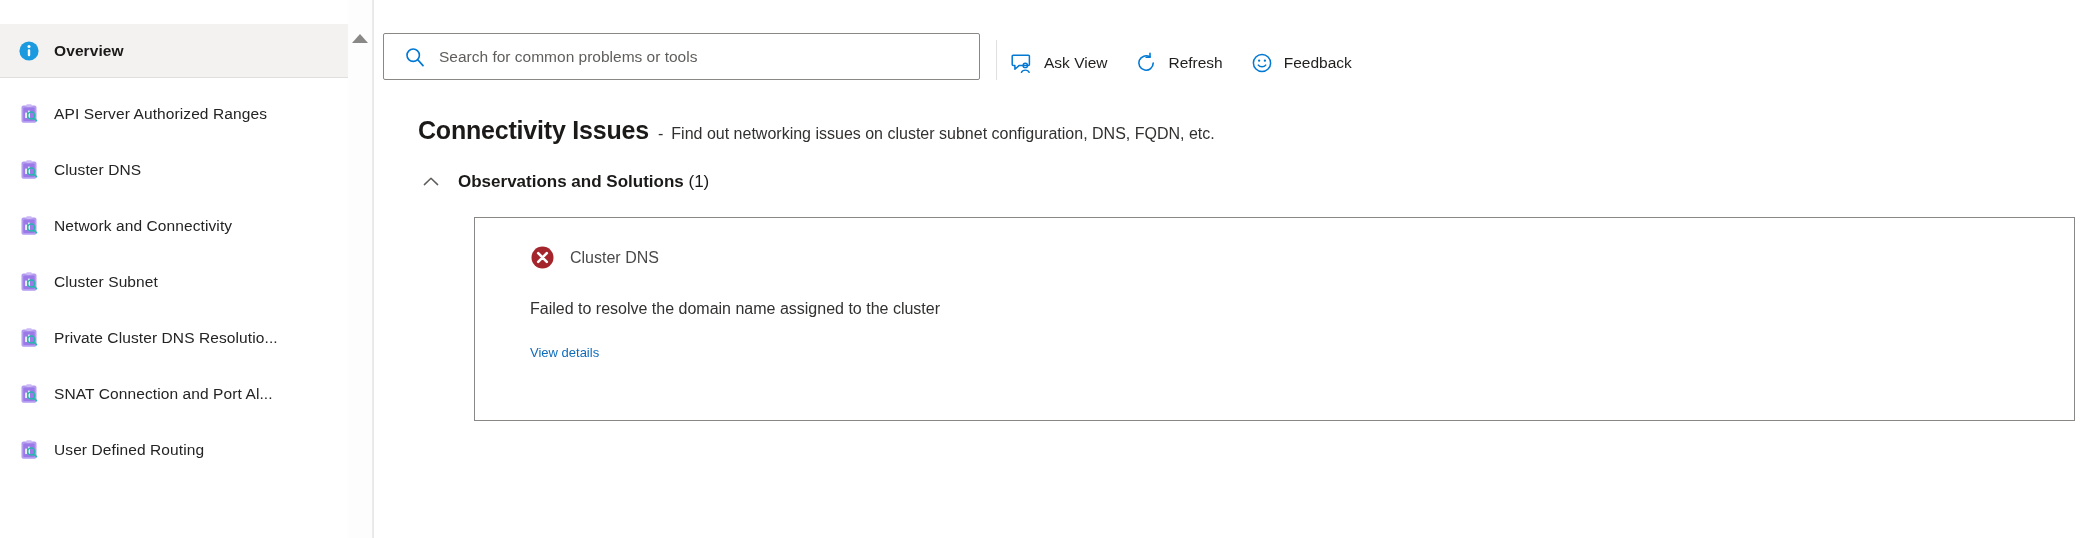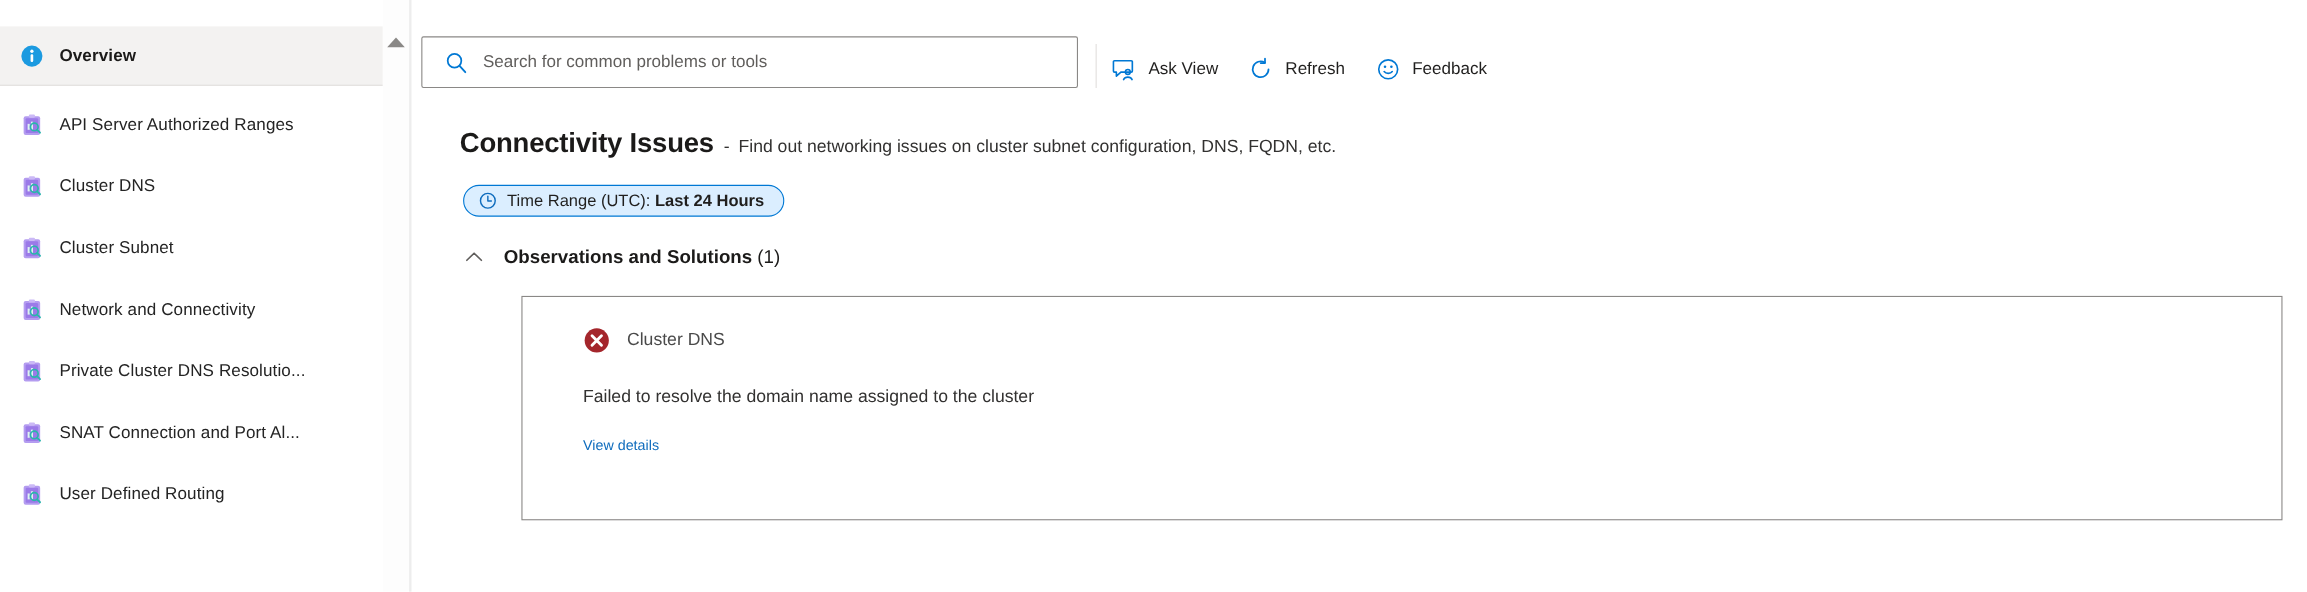--- a/index.html
+++ b/index.html
@@ -226,36 +226,36 @@
           <svg width="22" height="22" viewBox="0 0 22 22">
             <rect x="3.5" y="2.6" width="15" height="17.2" rx="1.8" fill="#b49cf0"></rect>
             <rect x="5.3" y="4.4" width="11.4" height="13.6" rx="1.1" fill="#9b7ae8"></rect>
             <rect x="8.2" y="1.2" width="5.6" height="2.9" rx="1.1" fill="#cbb9f6"></rect>
             <rect x="7.1" y="9.6" width="1.9" height="5.4" fill="#dff3f3"></rect>
             <rect x="10.1" y="7.6" width="1.9" height="7.4" fill="#dff3f3"></rect>
             <circle cx="13.2" cy="12.4" r="3.5" fill="none" stroke="#29b6ac" stroke-width="1.5"></circle>
             <line x1="15.8" y1="15.0" x2="18.4" y2="17.6" stroke="#29b6ac" stroke-width="1.7" stroke-linecap="round"></line>
           </svg>
         </span>
+        <span class="side-label">Network and Connectivity</span>
+      </div>
+
+      <div class="side-item">
+        <span class="ico">
+          <svg width="22" height="22" viewBox="0 0 22 22">
+            <rect x="3.5" y="2.6" width="15" height="17.2" rx="1.8" fill="#b49cf0"></rect>
+            <rect x="5.3" y="4.4" width="11.4" height="13.6" rx="1.1" fill="#9b7ae8"></rect>
+            <rect x="8.2" y="1.2" width="5.6" height="2.9" rx="1.1" fill="#cbb9f6"></rect>
+            <rect x="7.1" y="9.6" width="1.9" height="5.4" fill="#dff3f3"></rect>
+            <rect x="10.1" y="7.6" width="1.9" height="7.4" fill="#dff3f3"></rect>
+            <circle cx="13.2" cy="12.4" r="3.5" fill="none" stroke="#29b6ac" stroke-width="1.5"></circle>
+            <line x1="15.8" y1="15.0" x2="18.4" y2="17.6" stroke="#29b6ac" stroke-width="1.7" stroke-linecap="round"></line>
+          </svg>
+        </span>
         <span class="side-label">Cluster Subnet</span>
-      </div>
-
-      <div class="side-item">
-        <span class="ico">
-          <svg width="22" height="22" viewBox="0 0 22 22">
-            <rect x="3.5" y="2.6" width="15" height="17.2" rx="1.8" fill="#b49cf0"></rect>
-            <rect x="5.3" y="4.4" width="11.4" height="13.6" rx="1.1" fill="#9b7ae8"></rect>
-            <rect x="8.2" y="1.2" width="5.6" height="2.9" rx="1.1" fill="#cbb9f6"></rect>
-            <rect x="7.1" y="9.6" width="1.9" height="5.4" fill="#dff3f3"></rect>
-            <rect x="10.1" y="7.6" width="1.9" height="7.4" fill="#dff3f3"></rect>
-            <circle cx="13.2" cy="12.4" r="3.5" fill="none" stroke="#29b6ac" stroke-width="1.5"></circle>
-            <line x1="15.8" y1="15.0" x2="18.4" y2="17.6" stroke="#29b6ac" stroke-width="1.7" stroke-linecap="round"></line>
-          </svg>
-        </span>
-        <span class="side-label">Network and Connectivity</span>
       </div>
 
       <div class="side-item">
         <span class="ico">
           <svg width="22" height="22" viewBox="0 0 22 22">
             <rect x="3.5" y="2.6" width="15" height="17.2" rx="1.8" fill="#b49cf0"></rect>
             <rect x="5.3" y="4.4" width="11.4" height="13.6" rx="1.1" fill="#9b7ae8"></rect>
             <rect x="8.2" y="1.2" width="5.6" height="2.9" rx="1.1" fill="#cbb9f6"></rect>
             <rect x="7.1" y="9.6" width="1.9" height="5.4" fill="#dff3f3"></rect>
             <rect x="10.1" y="7.6" width="1.9" height="7.4" fill="#dff3f3"></rect>
@@ -354,31 +354,20 @@
       </button>
 
     </div>
 
     <div class="heading-row">
       <span class="h-title">Connectivity Issues</span>
       <span class="h-dash">-</span>
       <span class="h-sub">Find out networking issues on cluster subnet configuration, DNS, FQDN, etc.</span>
     </div>
 
-    <div class="pill-row">
-      <span class="pill">
-        <span class="pico">
-          <svg width="17" height="17" viewBox="0 0 17 17">
-            <circle cx="8.5" cy="8.5" r="6.7" fill="none" stroke="#0f6cbd" stroke-width="1.3"></circle>
-            <path d="M8.5 4.4 v4.3 h3.2" fill="none" stroke="#0f6cbd" stroke-width="1.3" stroke-linecap="round" stroke-linejoin="round"></path>
-          </svg>
-        </span>
-        <span class="ptxt"><span>Time Range (UTC): </span><b>Last 24 Hours</b></span>
-      </span>
-    </div>
 
     <div class="sect-row">
       <span class="chev">
         <svg width="20" height="20" viewBox="0 0 20 20">
           <path d="M3.4 12.6 L10 6.2 L16.6 12.6" fill="none" stroke="#605e5c" stroke-width="1.5" stroke-linecap="round" stroke-linejoin="round"></path>
         </svg>
       </span>
       <span class="sect-title"><b>Observations and Solutions </b><span>(1)</span></span>
     </div>
 

